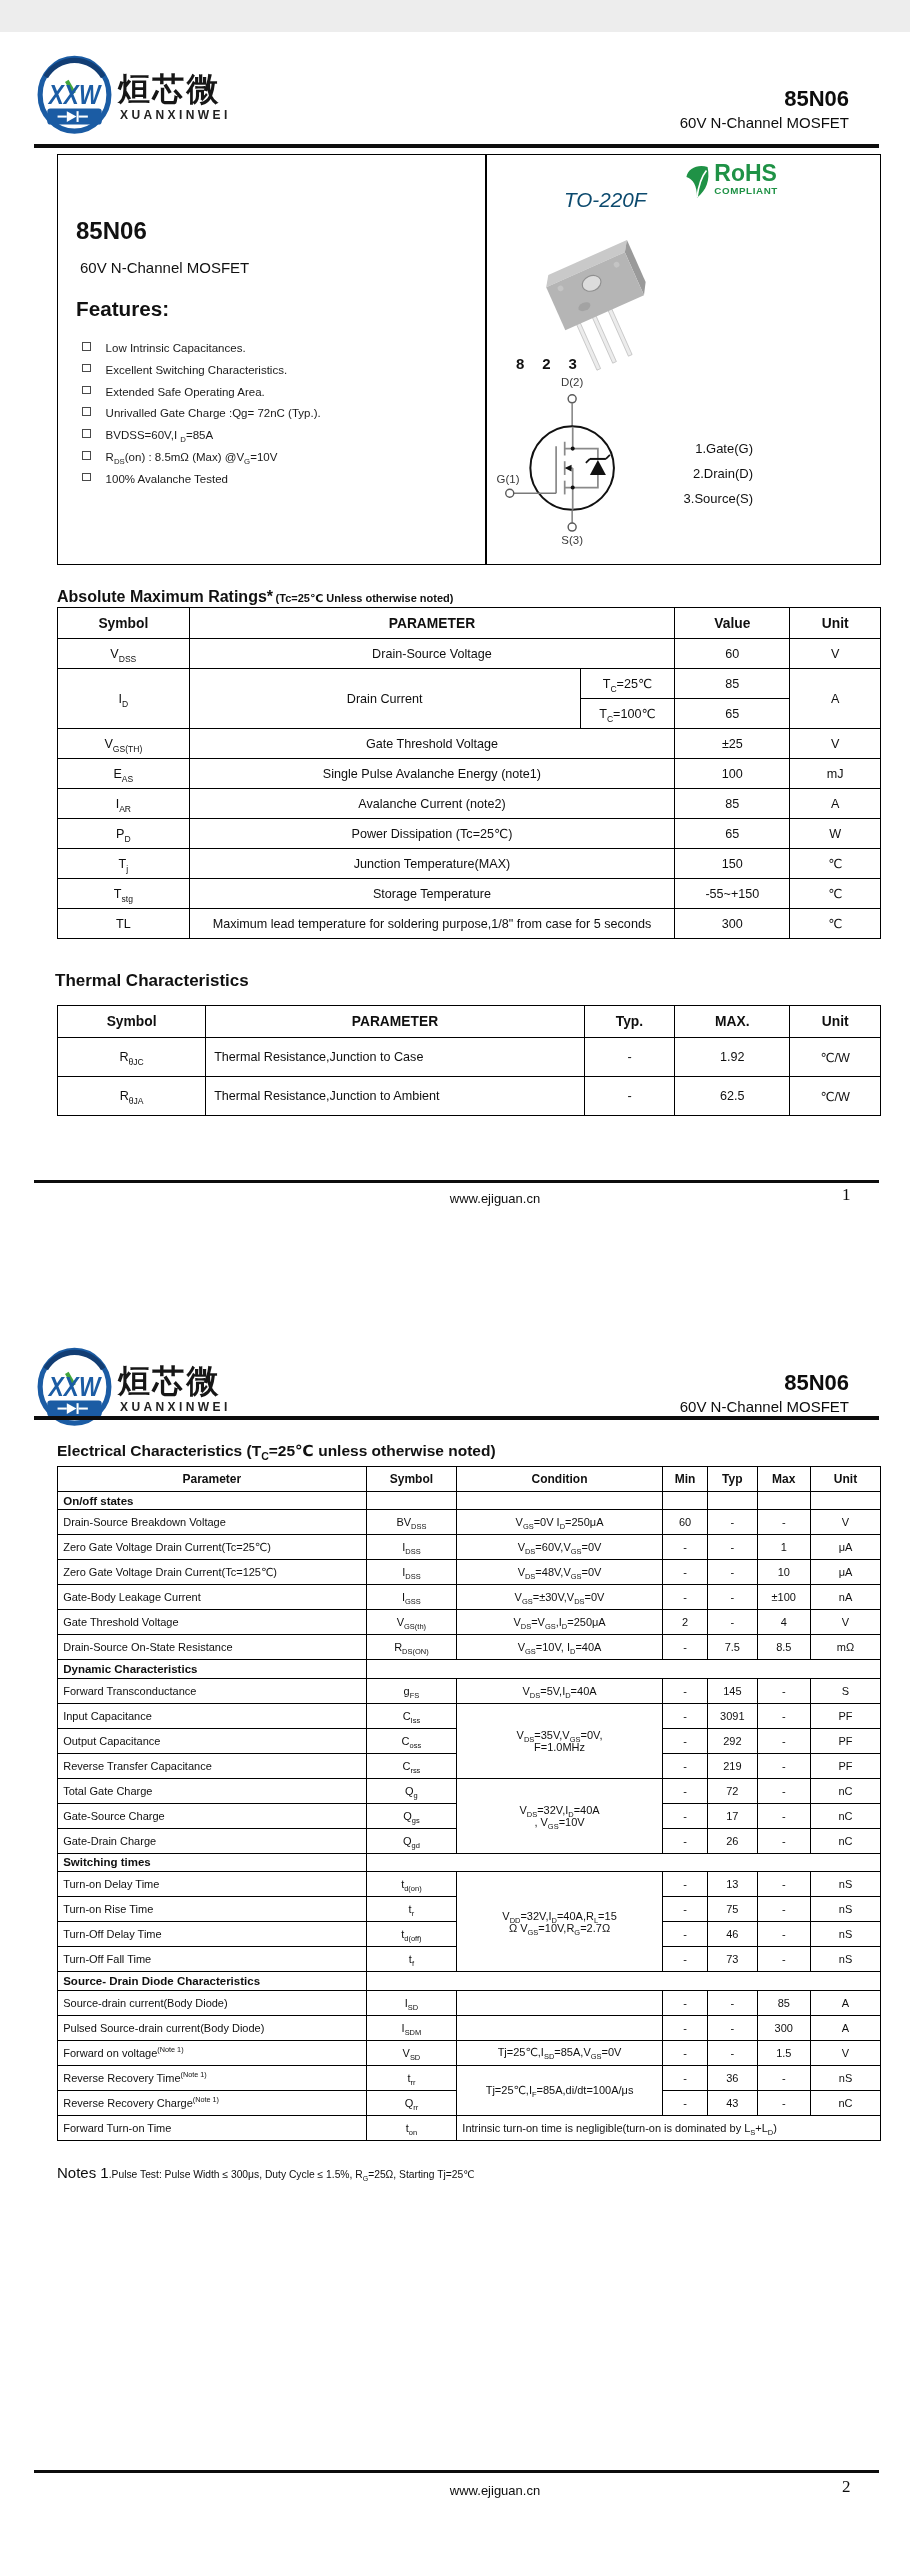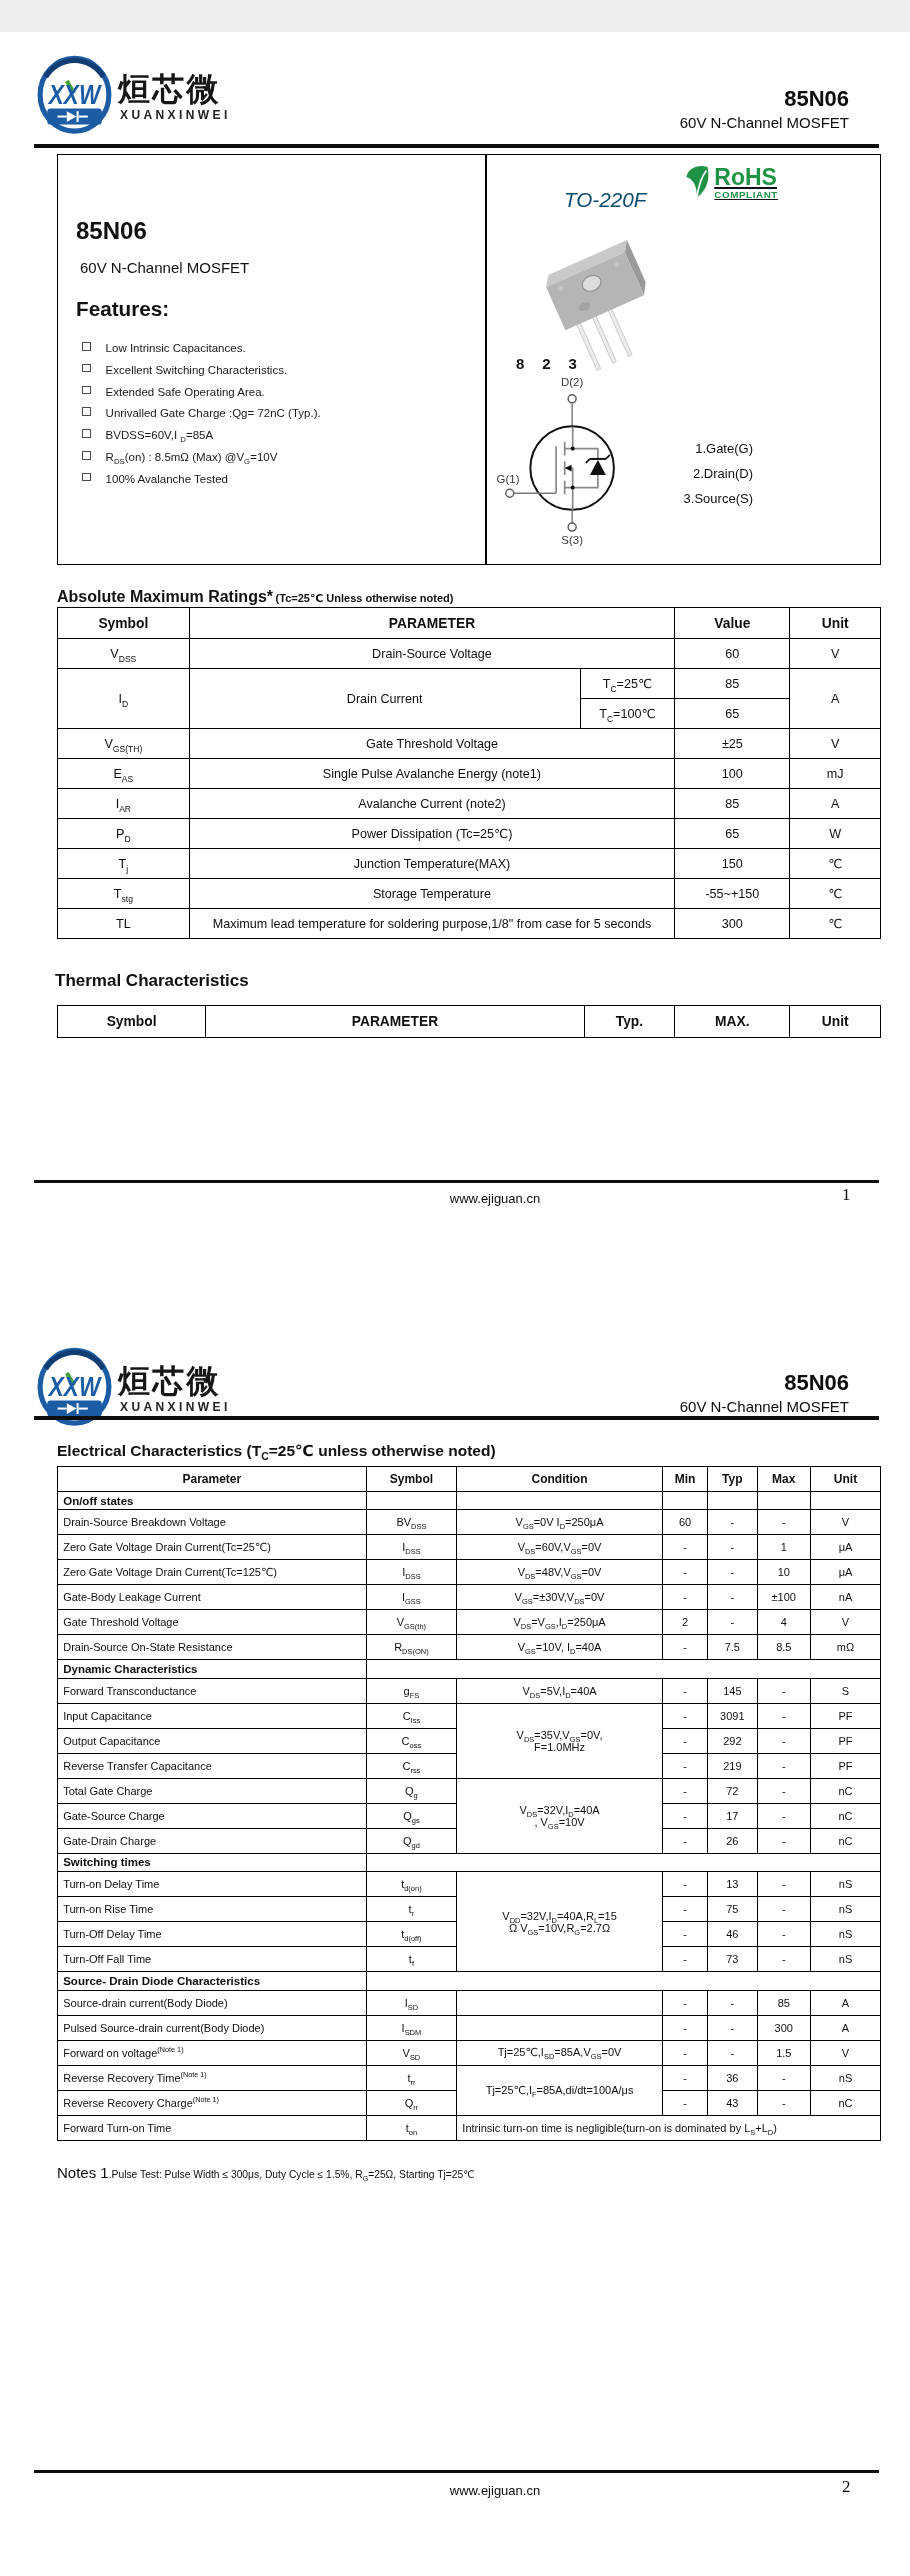--- a/index.html
+++ b/index.html
@@ -20,21 +20,21 @@
   
   .main-box { border:1.7px solid #000; background:#fff; }
   .v-divider { background:#000; }
   .intro-part { font-size:24px; font-weight:bold; }
   .intro-sub { font-size:15px; }
   .features-title { font-size:20.7px; font-weight:bold; }
   .feature-item { display:flex; align-items:flex-start; margin-bottom:9.8px; }
   .checkbox { width:8.6px; height:8.6px; border:1.1px solid #4a4a4a; margin-right:15px; flex:none; }
   .feature-text { font-size:11.5px; color:#1a1a1a; }
   .to220-label { font-size:20.7px; color:#0c4a6e;font-style:italic; }
-  .rohs-wrap { display:flex; align-items:flex-end;text-decoration:underline; }
+  .rohs-wrap { display:flex; align-items:flex-start; }
   .rohs-text-col { margin-left:2.3px; }
   .rohs-big { font-size:23px; font-weight:800; color:#1f9246; line-height:1; }
   .rohs-small { font-size:9.8px; font-weight:800; color:#1f9246; letter-spacing:0.6px; }
   .pins-label { font-size:15px; font-weight:bold; letter-spacing:6.9px; }
   .legend-row { display:flex; justify-content:flex-end; width:109px; font-size:13px; margin-bottom:9.8px; color:#101010; }
 
   
   .abs-title-big { font-size:16px; font-weight:bold; }
   .abs-title-note { font-size:11px; font-weight:bold; }
   .thermal-title { font-size:17px; font-weight:bold; }
@@ -303,20 +303,34 @@
           <col style="width: 11%;">
         </colgroup>
         <tbody>
           <tr>
             <td class="b">Symbol</td>
             <td class="b">PARAMETER</td>
             <td class="b">Typ.</td>
             <td class="b">MAX.</td>
             <td class="b">Unit</td>
           </tr>
+          <tr>
+            <td>R<sub>θJC</sub></td>
+            <td class="al-l">Thermal Resistance,Junction to Case</td>
+            <td>-</td>
+            <td>1.92</td>
+            <td>℃/W</td>
+          </tr>
+          <tr>
+            <td>R<sub>θJA</sub></td>
+            <td class="al-l">Thermal Resistance,Junction to Ambient</td>
+            <td>-</td>
+            <td>62.5</td>
+            <td>℃/W</td>
+          </tr>
         </tbody>
       </table>
   </div>
 
   <div class="abs rule" style="left:34px;top:1180px;width:845px;height:3.4px;"></div>
   <div class="abs footer-site" style="left:0;top:1191px;">www.ejiguan.cn</div>
   <div class="abs page-num" style="left:842px;top:1185px;">1</div>
 
   <div class="abs" style="left:36px;top:1347px;">
     <svg width="77" height="80" viewBox="0 0 150 155">

